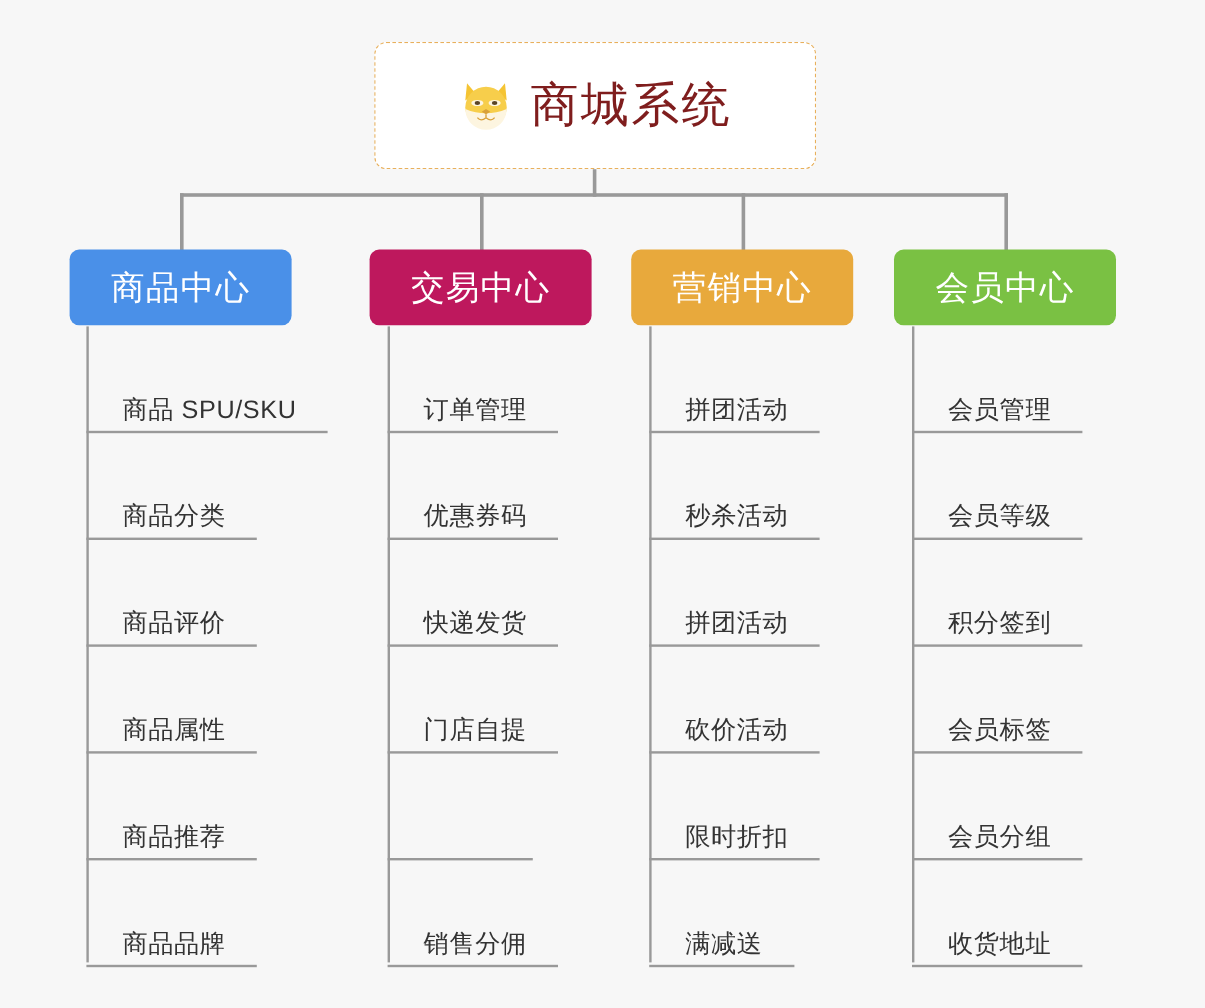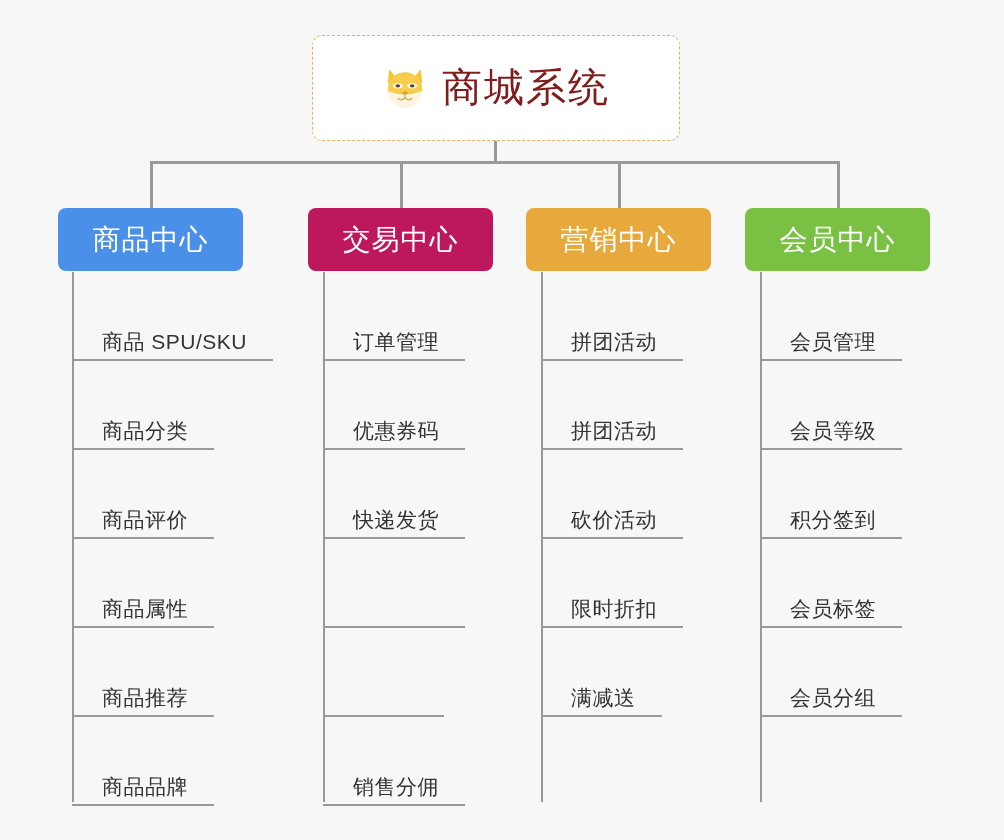--- a/index.html
+++ b/index.html
@@ -211,33 +211,38 @@
       </div>
       <div class="leaf">
         <span class="leaf-label">优惠券码</span>
         <span class="leaf-underline" style="background: rgb(153, 153, 153); width: 142px;"></span>
       </div>
       <div class="leaf">
         <span class="leaf-label">快递发货</span>
         <span class="leaf-underline" style="background: rgb(153, 153, 153); width: 142px;"></span>
       </div>
       <div class="leaf">
+        <span class="leaf-label">门店自提</span>
         <span class="leaf-underline" style="background: rgb(153, 153, 153); width: 142px;"></span>
       </div>
       <div class="leaf">
         <span class="leaf-underline" style="background: rgb(153, 153, 153); width: 121px;"></span>
       </div>
       <div class="leaf">
         <span class="leaf-label">销售分佣</span>
         <span class="leaf-underline" style="background: rgb(153, 153, 153); width: 142px;"></span>
       </div>
     </div>
   <div class="leaf-list" style="left:541px;">
       <div class="leaf">
         <span class="leaf-label">拼团活动</span>
+        <span class="leaf-underline" style="background: rgb(153, 153, 153); width: 142px;"></span>
+      </div>
+      <div class="leaf">
+        <span class="leaf-label">秒杀活动</span>
         <span class="leaf-underline" style="background: rgb(153, 153, 153); width: 142px;"></span>
       </div>
       <div class="leaf">
         <span class="leaf-label">拼团活动</span>
         <span class="leaf-underline" style="background: rgb(153, 153, 153); width: 142px;"></span>
       </div>
       <div class="leaf">
         <span class="leaf-label">砍价活动</span>
         <span class="leaf-underline" style="background: rgb(153, 153, 153); width: 142px;"></span>
       </div>
@@ -264,15 +269,19 @@
         <span class="leaf-underline" style="background: rgb(153, 153, 153); width: 142px;"></span>
       </div>
       <div class="leaf">
         <span class="leaf-label">会员标签</span>
         <span class="leaf-underline" style="background: rgb(153, 153, 153); width: 142px;"></span>
       </div>
       <div class="leaf">
         <span class="leaf-label">会员分组</span>
         <span class="leaf-underline" style="background: rgb(153, 153, 153); width: 142px;"></span>
       </div>
+      <div class="leaf">
+        <span class="leaf-label">收货地址</span>
+        <span class="leaf-underline" style="background: rgb(153, 153, 153); width: 142px;"></span>
+      </div>
     </div>
 
 </div>
 
 </body></html>

